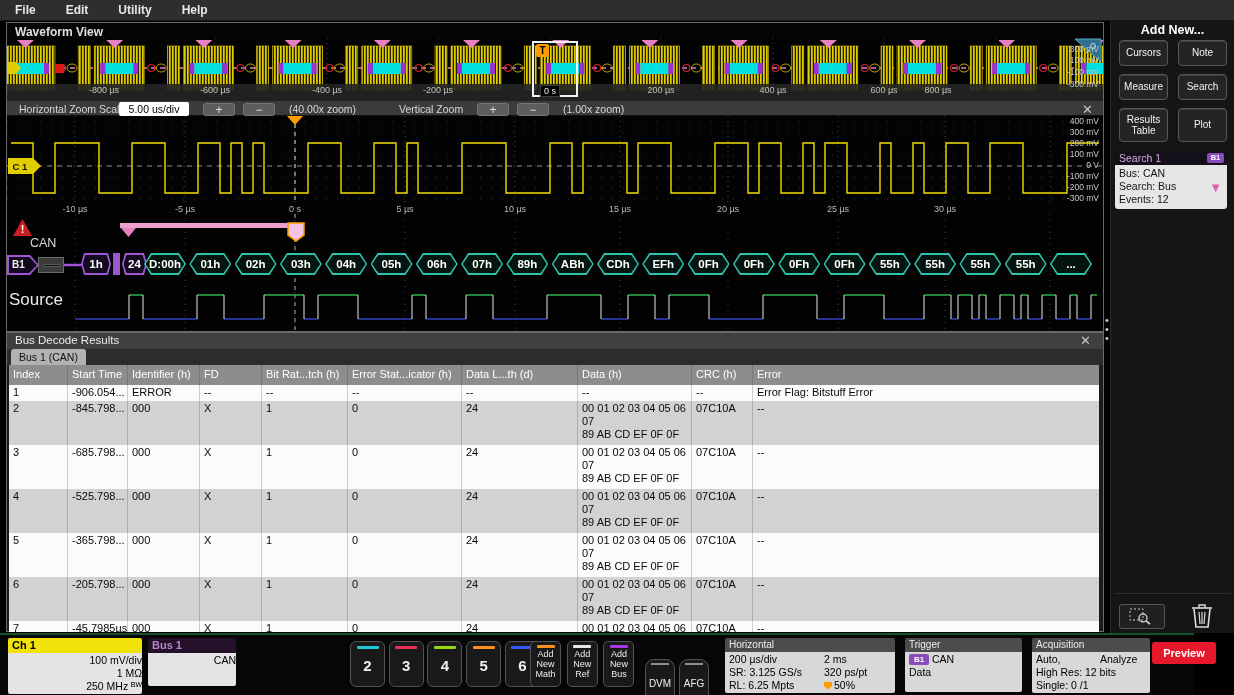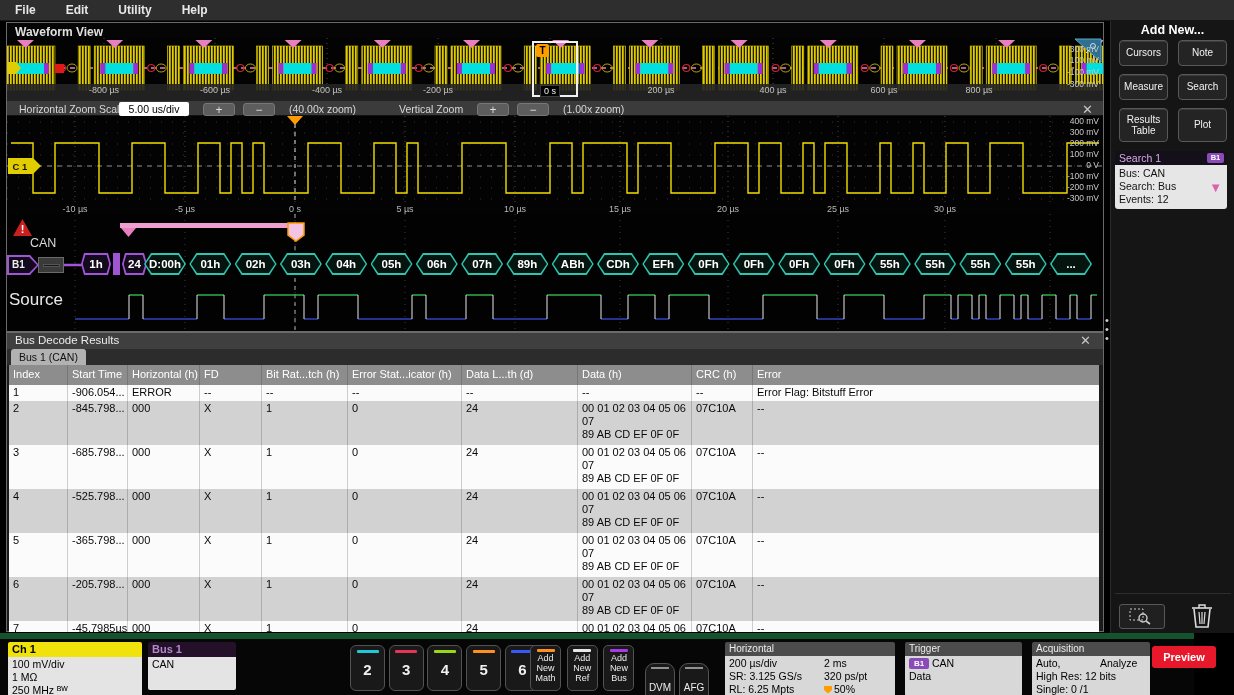--- a/index.html
+++ b/index.html
@@ -79,24 +79,24 @@
   #sc-title { position:absolute; left:4px; top:1px; font-size:10.5px; color:#d9a8e8; }
   #sc-badge { position:absolute; right:3px; top:2px; width:17px; height:10px; background:#8a4bb8; border-radius:2px; color:#fff; font-size:7.5px; font-weight:bold; text-align:center; line-height:10px; }
   #sc-body { position:relative; background:#e6e6e6; border-radius:0 0 3px 3px; padding:2px 4px 3px 4px; min-height:42px; }
   .sc-line { font-size:10.5px; color:#111; line-height:13px; white-space:nowrap; }
   #sc-marker { position:absolute; right:5px; top:15px; color:#e060b0; font-size:13px; }
   #sb-divider { position:absolute; left:4px; top:572px; width:116px; height:1px; background:#2e2e2e; }
   #sb-zoombtn { position:absolute; left:8px; top:583px; width:46px; height:25px; background:#202020; border:1px solid #585858; border-radius:3px; display:flex; align-items:center; justify-content:center; }
   #sb-trash { position:absolute; left:76px; top:580px; width:30px; height:30px; display:flex; align-items:center; justify-content:center; }
 
   
-  #bottombar { position:absolute; left:0; top:633px; width:1194px; height:62px; background:#060606; border-top:6px solid #14532d;padding-left:12px; }
+  #bottombar { position:absolute; left:0; top:633px; width:1194px; height:62px; background:#060606; border-top:2px solid #14532d;padding-left:12px; }
   .badge { position:absolute; border-radius:2px; overflow:hidden; }
   .badge .bh { height:15px; font-size:11px; font-weight:bold; padding-left:4px; line-height:15px; }
-  .badge .bb { background:#e4e4e4; color:#000; font-size:10.5px; line-height:12.5px; padding:1px 0 2px 4px; }
+  .badge .bb { background:#e4e4e4; color:#000; font-size:10.5px; line-height:12.5px; padding:1px 0 2px 4px;text-align:right; }
   #ch1 { left:8px; top:3px; width:134px; }
   #ch1 .bh { background:#f2e20c; color:#000; }
   #bus1 { left:148px; top:3px; width:88px; }
   #bus1 .bh { background:#241028; color:#b488cc; }
   #bus1 .bb { min-height:33px; }
   .chbtn { position:absolute; top:6px; width:35px; height:46px; background:#191919; border:1px solid #525252; border-radius:6px; }
   .chbtn .cline { width:22px; height:2.5px; margin:4px auto 0 auto; border-radius:1px; }
   .chbtn .clabel { text-align:center; color:#f0f0f0; font-size:15px; font-weight:bold; margin-top:8px; }
   .addbtn { position:absolute; top:6px; width:31px; height:46px; background:#191919; border:1px solid #525252; border-radius:5px; }
   .addbtn .cline { width:18px; height:2.5px; margin:3px auto 1px auto; border-radius:1px; }
@@ -258,21 +258,21 @@
         </svg>
       <div id="ovticks">
           <span class="ovtick" style="left: 97px;">-800 µs</span>
           <span class="ovtick" style="left: 208px;">-600 µs</span>
           <span class="ovtick" style="left: 320px;">-400 µs</span>
           <span class="ovtick" style="left: 431px;">-200 µs</span>
           <span class="ovtick zero" style="left: 543px;">0 s</span>
           <span class="ovtick" style="left: 654px;">200 µs</span>
           <span class="ovtick" style="left: 766px;">400 µs</span>
           <span class="ovtick" style="left: 877px;">600 µs</span>
-          <span class="ovtick" style="left: 972px;">800 µs</span>
+          <span class="ovtick" style="left: 931px;">800 µs</span>
         </div>
       <div id="ovvlabels">
           <span class="vlab" style="top: 7px;">300 mV</span>
           <span class="vlab" style="top: 18px;">100 mV</span>
           <span class="vlab" style="top: 30px;">-100 mV</span>
           <span class="vlab" style="top: 42px;">-300 mV</span>
         </div>
     </div>
 
     <div id="zoombar">
@@ -499,21 +499,21 @@
     <div id="tbl-titlebar">
       <span id="tbl-title">Bus Decode Results</span>
       <span class="closex" style="right:12px; top:0px">✕</span>
     </div>
     <div id="tbl-tabrow">
       <span id="tbl-tab">Bus 1 (CAN)</span>
     </div>
     <div id="tbl-header" style="grid-template-columns: 58px 60px 72px 62px 86px 114px 116px 114px 61px auto;">
         <div class="hcell">Index</div>
         <div class="hcell">Start Time</div>
-        <div class="hcell">Horizontal (h)</div>
+        <div class="hcell">Identifier (h)</div>
         <div class="hcell">FD</div>
         <div class="hcell">Bit Rat...tch (h)</div>
         <div class="hcell">Error Stat...icator (h)</div>
         <div class="hcell">Data L...th (d)</div>
         <div class="hcell">Data (h)</div>
         <div class="hcell">CRC (h)</div>
         <div class="hcell">Error</div>
       </div>
     <div id="trows">
         <div class="trow first even" style="grid-template-columns: 58px 60px 72px 62px 86px 114px 116px 114px 61px auto;">

